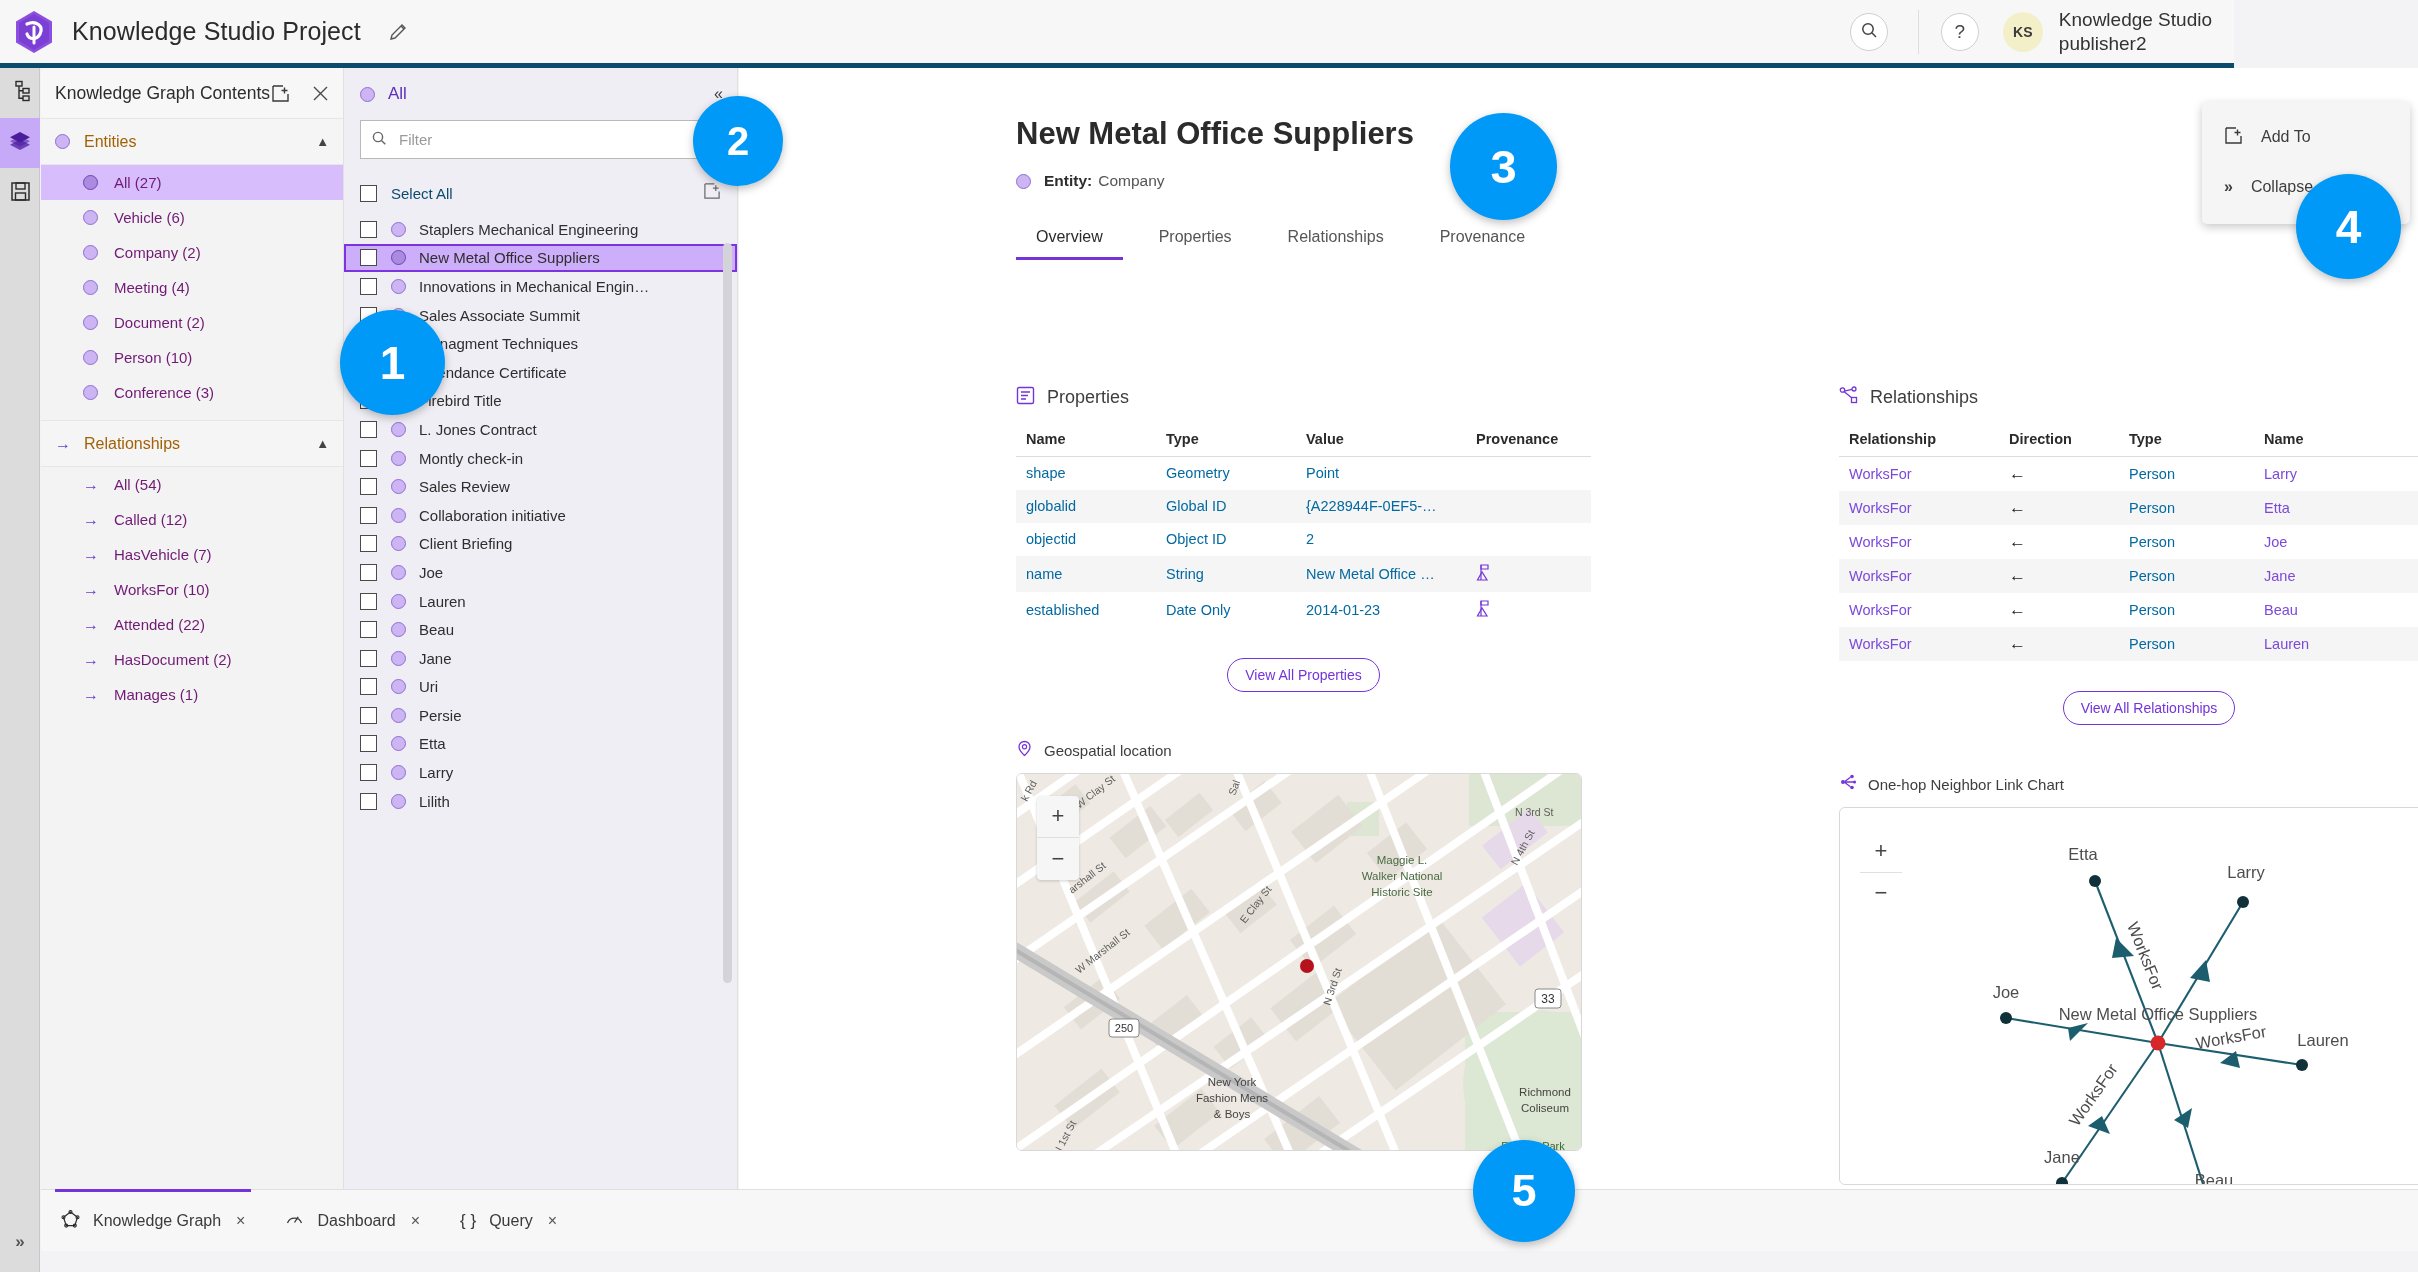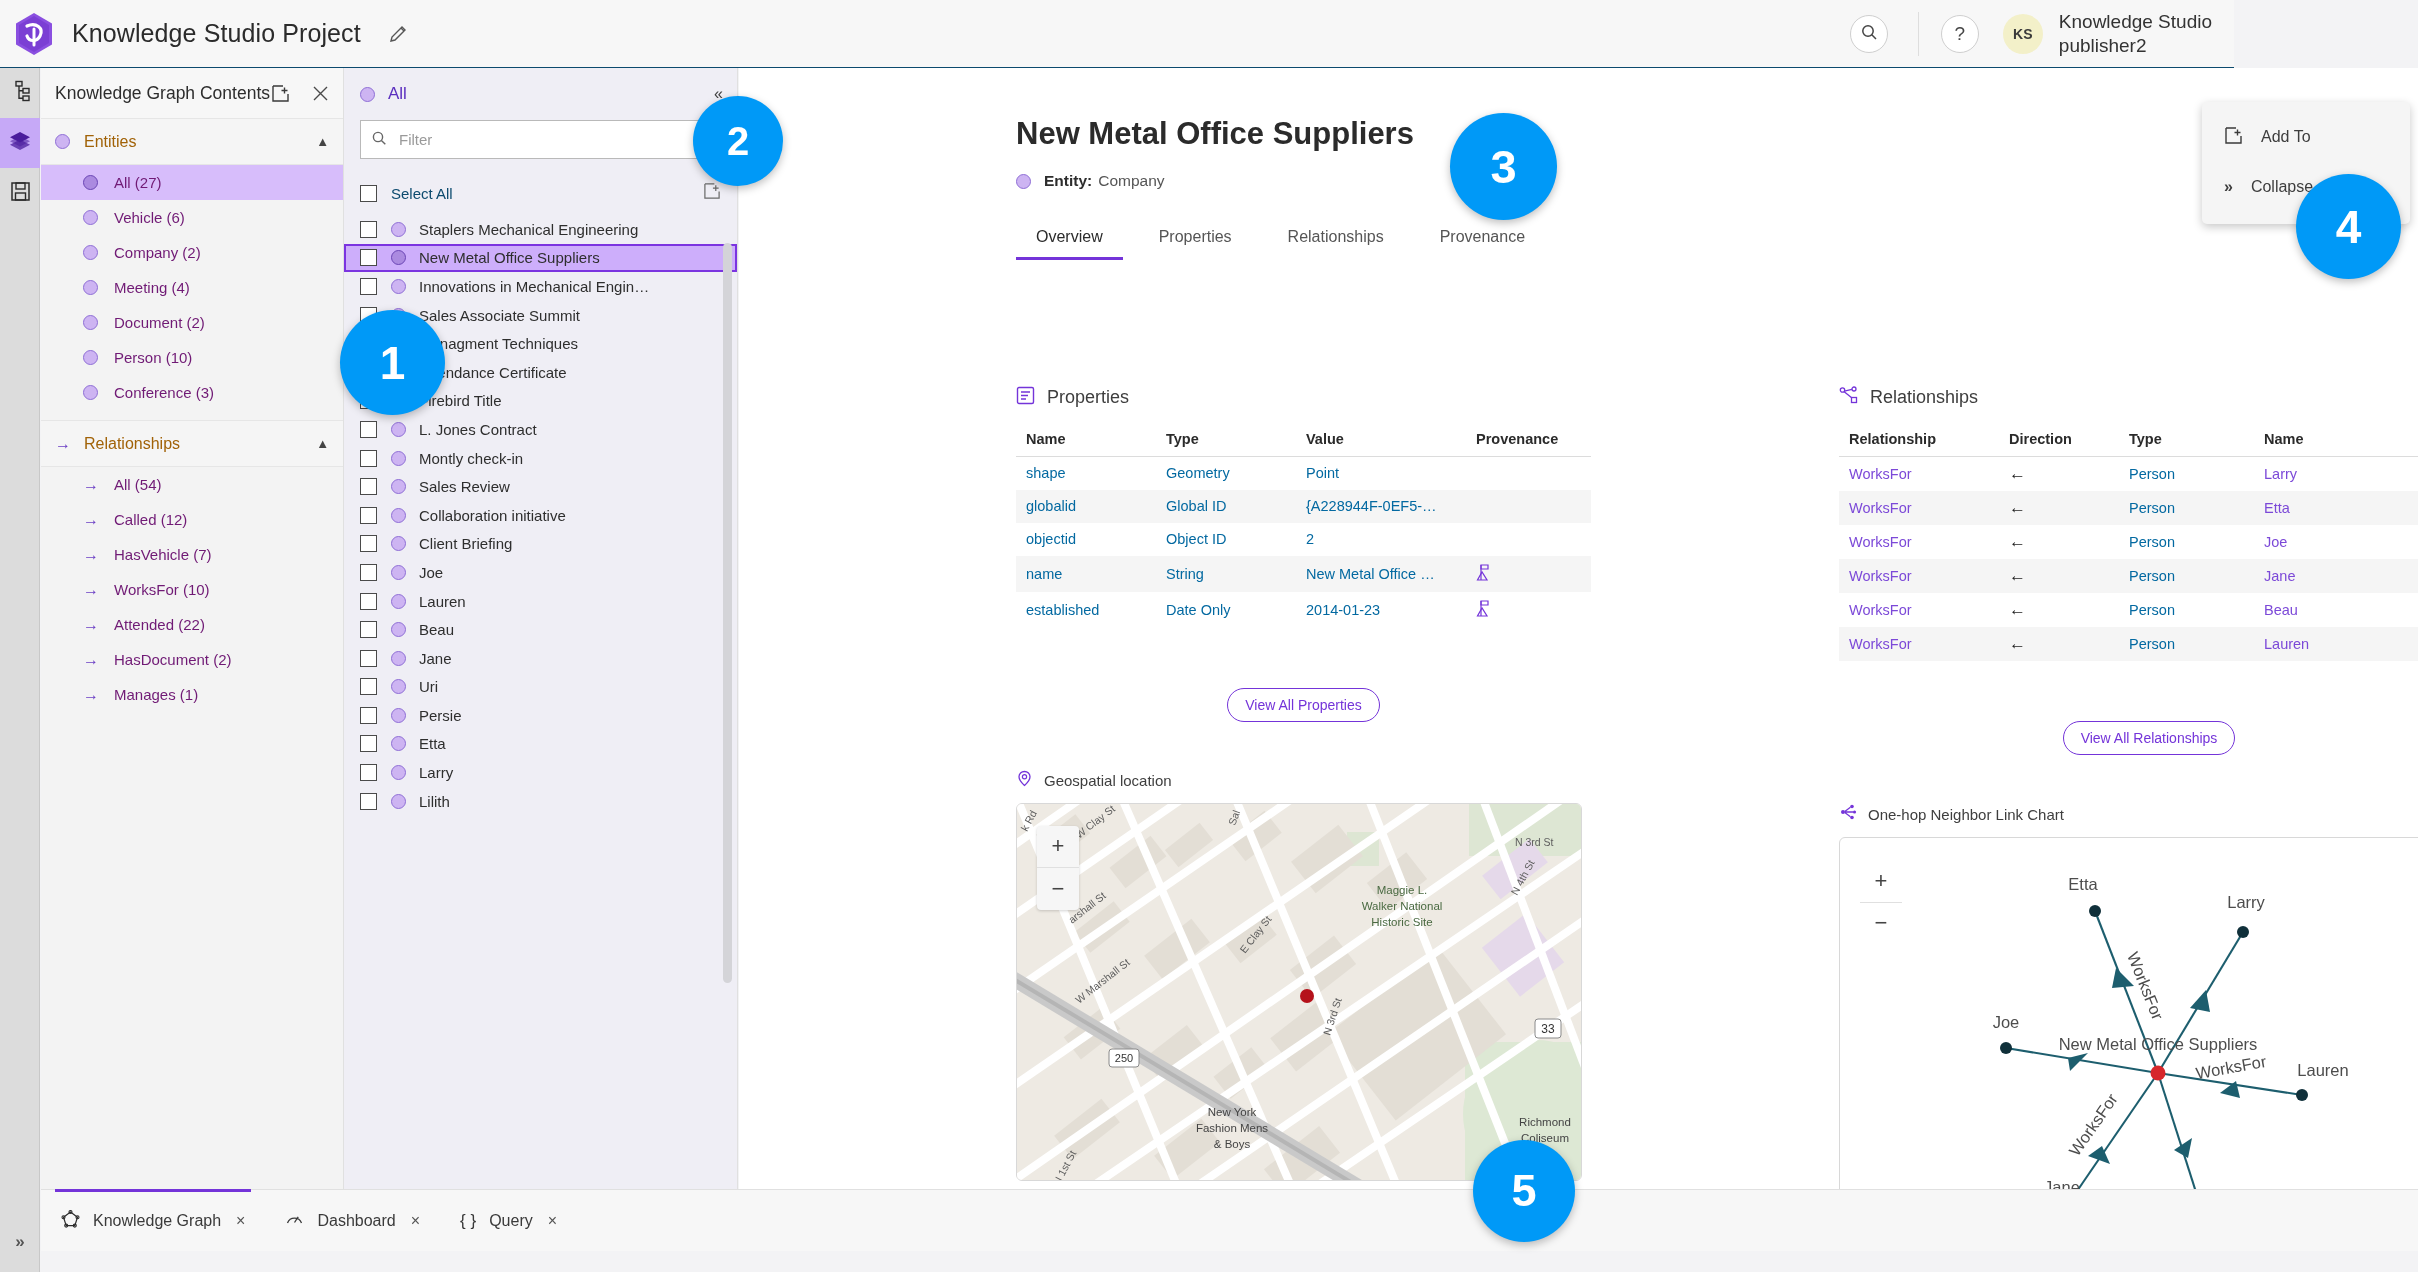--- a/index.html
+++ b/index.html
@@ -7,21 +7,21 @@
     width: 2418px; height: 1272px;
     font-family: "Liberation Sans", sans-serif;
     background: #ffffff;
     overflow: hidden;
   }
   #app { position: relative; width: 2418px; height: 1272px; background:#f3f3f5; }
 
   
   .topbar {
     position:absolute; left:0; top:0; width:2234px; height:68px;
-    background:#f7f7f7; border-bottom:1px solid #0c4a6e;
+    background:#f7f7f7; border-bottom:5px solid #0c4a6e;
     display:flex; align-items:center;
   }
   .logo-wrap { width:68px; height:68px; display:flex; align-items:center; justify-content:center; }
   .hexlogo { width:40px; height:44px; position:relative; }
   .hexlogo svg { display:block; }
   .proj-title {
     font-size:25px; color:#2b2b2b; font-weight:400; letter-spacing:0.1px;
     margin-left:4px;
   }
   .edit-pencil { margin-left:26px; width:22px; height:22px; opacity:.85; cursor:pointer; }
@@ -164,21 +164,20 @@
   }
   table.dt tr.alt td { background:#f5f5f5; }
   table.dt td.lnk { color:#7c49d8; }
   table.dt td.arrow { font-size:17px; color:#222; }
 
   .viewall-wrap { display:flex; justify-content:center; margin-top:30px; }
   .pill {
     border:1.6px solid #7434d9; border-radius:18px; color:#7434d9;
     font-size:14px; padding:8px 17px; background:#fff; cursor:pointer;
     font-family:"Liberation Sans", sans-serif;
-    margin-top:30px;
   }
 
   .mini-sec { display:flex; align-items:center; margin-bottom:12px; }
   .mini-sec .t { font-size:15px; color:#3e3e3e; margin-left:11px; }
 
   .panel-box {
     border:1px solid #d8d8d8; border-radius:6px; overflow:hidden; background:#fff;
     position:relative;
   }
   .map-box { width:566px; height:378px; }

